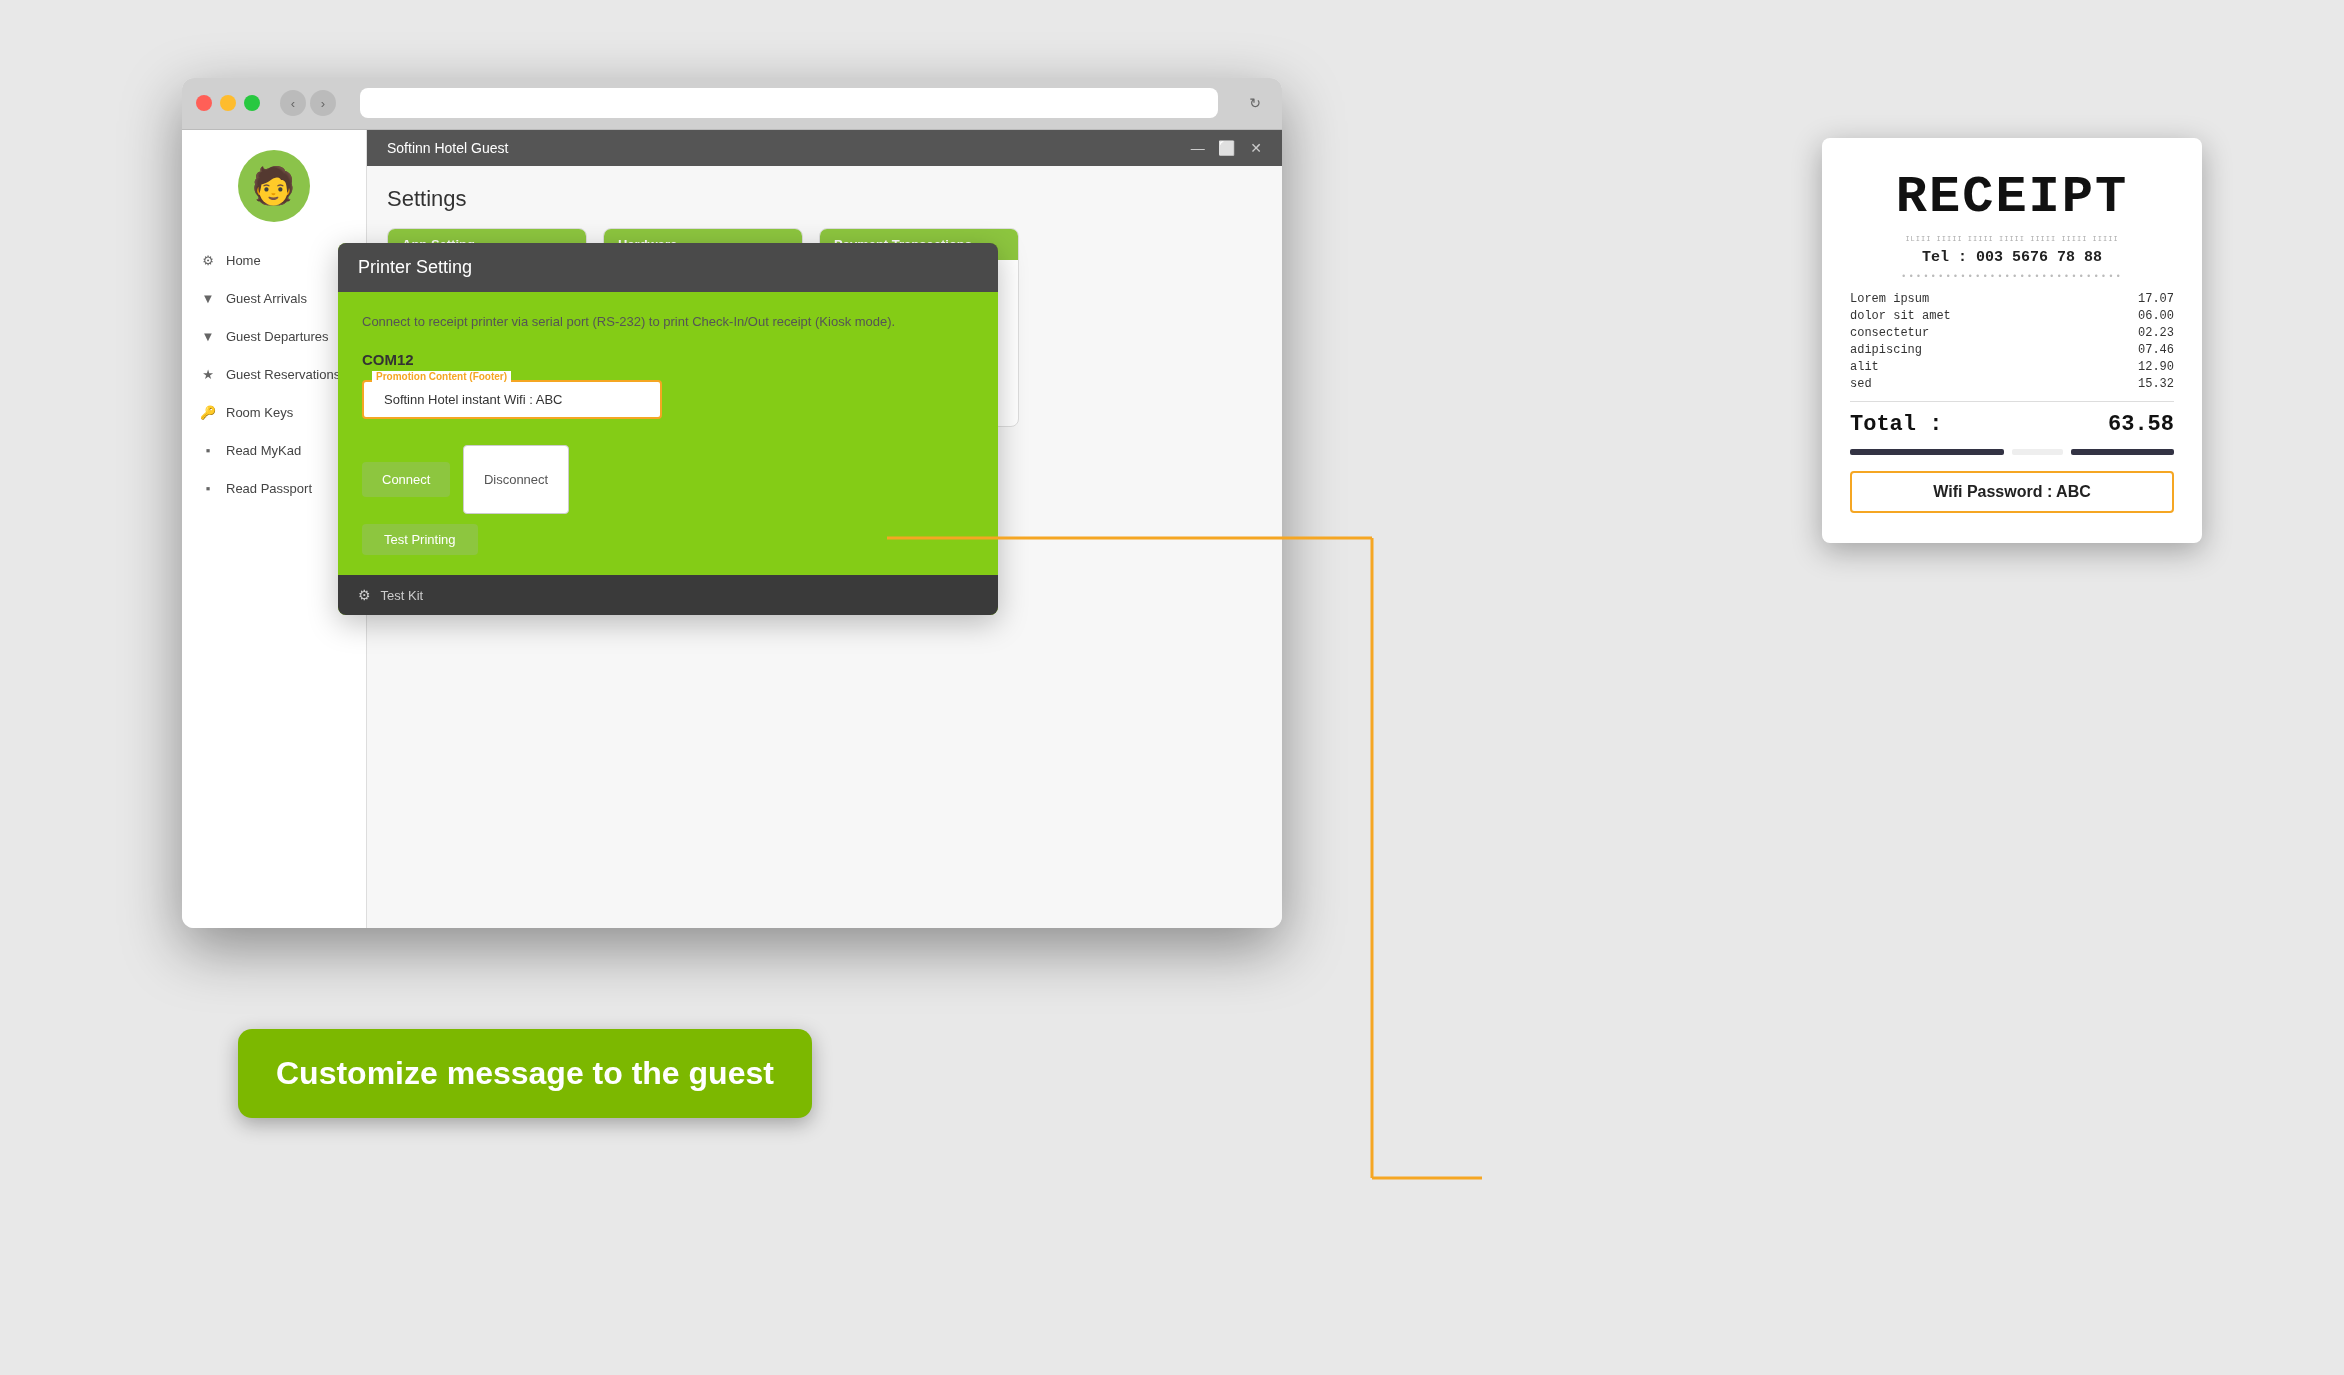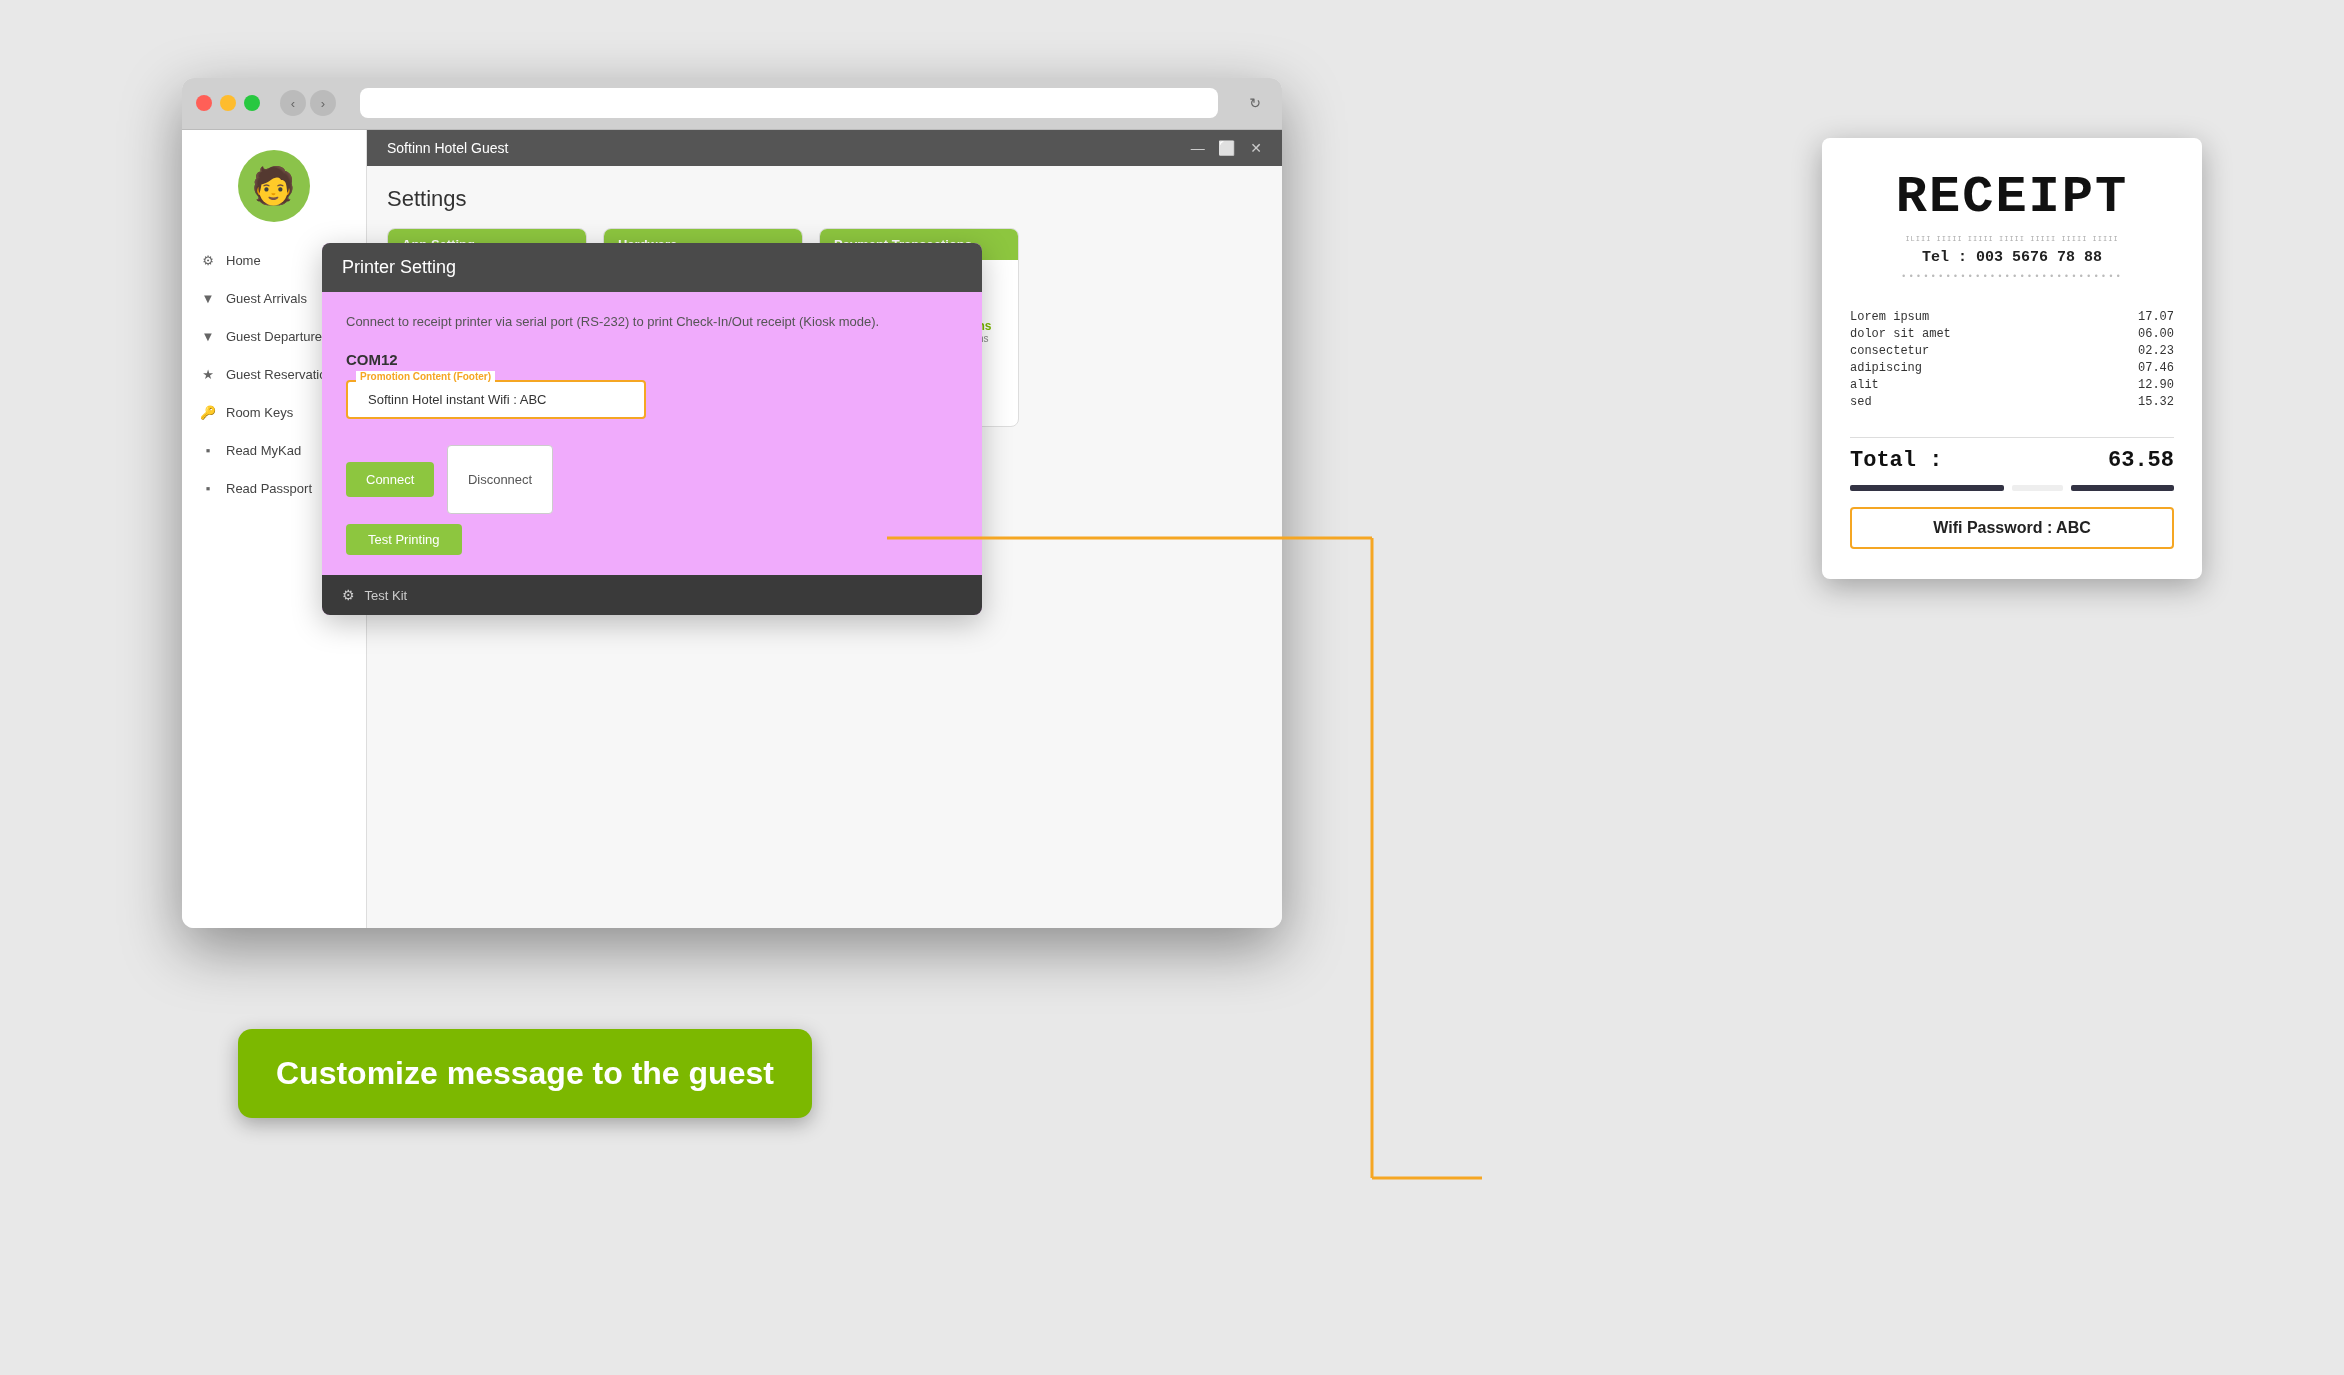--- a/index.html
+++ b/index.html
@@ -227,23 +227,23 @@
     }
 
     .card-item-text { }
     .card-item-title { font-size: 12px; font-weight: 600; color: #7cb800; }
     .card-item-sub { font-size: 10px; color: #888; }
 
     
     .printer-panel {
       position: absolute;
       top: 195px;
-      left: 200px;
+      left: 216px;
       width: 660px;
-      background: #f0abfc;
+      background: #84cc16;
       border-radius: 8px;
       box-shadow: 0 8px 30px rgba(0,0,0,0.25);
       overflow: hidden;
       z-index: 10;
     }
 
     .printer-panel-header {
       background: #4a4a4a;
       color: white;
       padding: 14px 20px;
@@ -393,21 +393,21 @@
 
     .receipt-dots {
       text-align: center;
       color: #bbb;
       font-size: 9px;
       letter-spacing: 2px;
       margin: 6px 0;
     }
 
     .receipt-items {
-      margin: 28px 0;
+      margin: 10px 0;
     }
 
     .receipt-item {
       display: flex;
       justify-content: space-between;
       font-size: 12px;
       color: #333;
       margin: 3px 0;
     }
 

